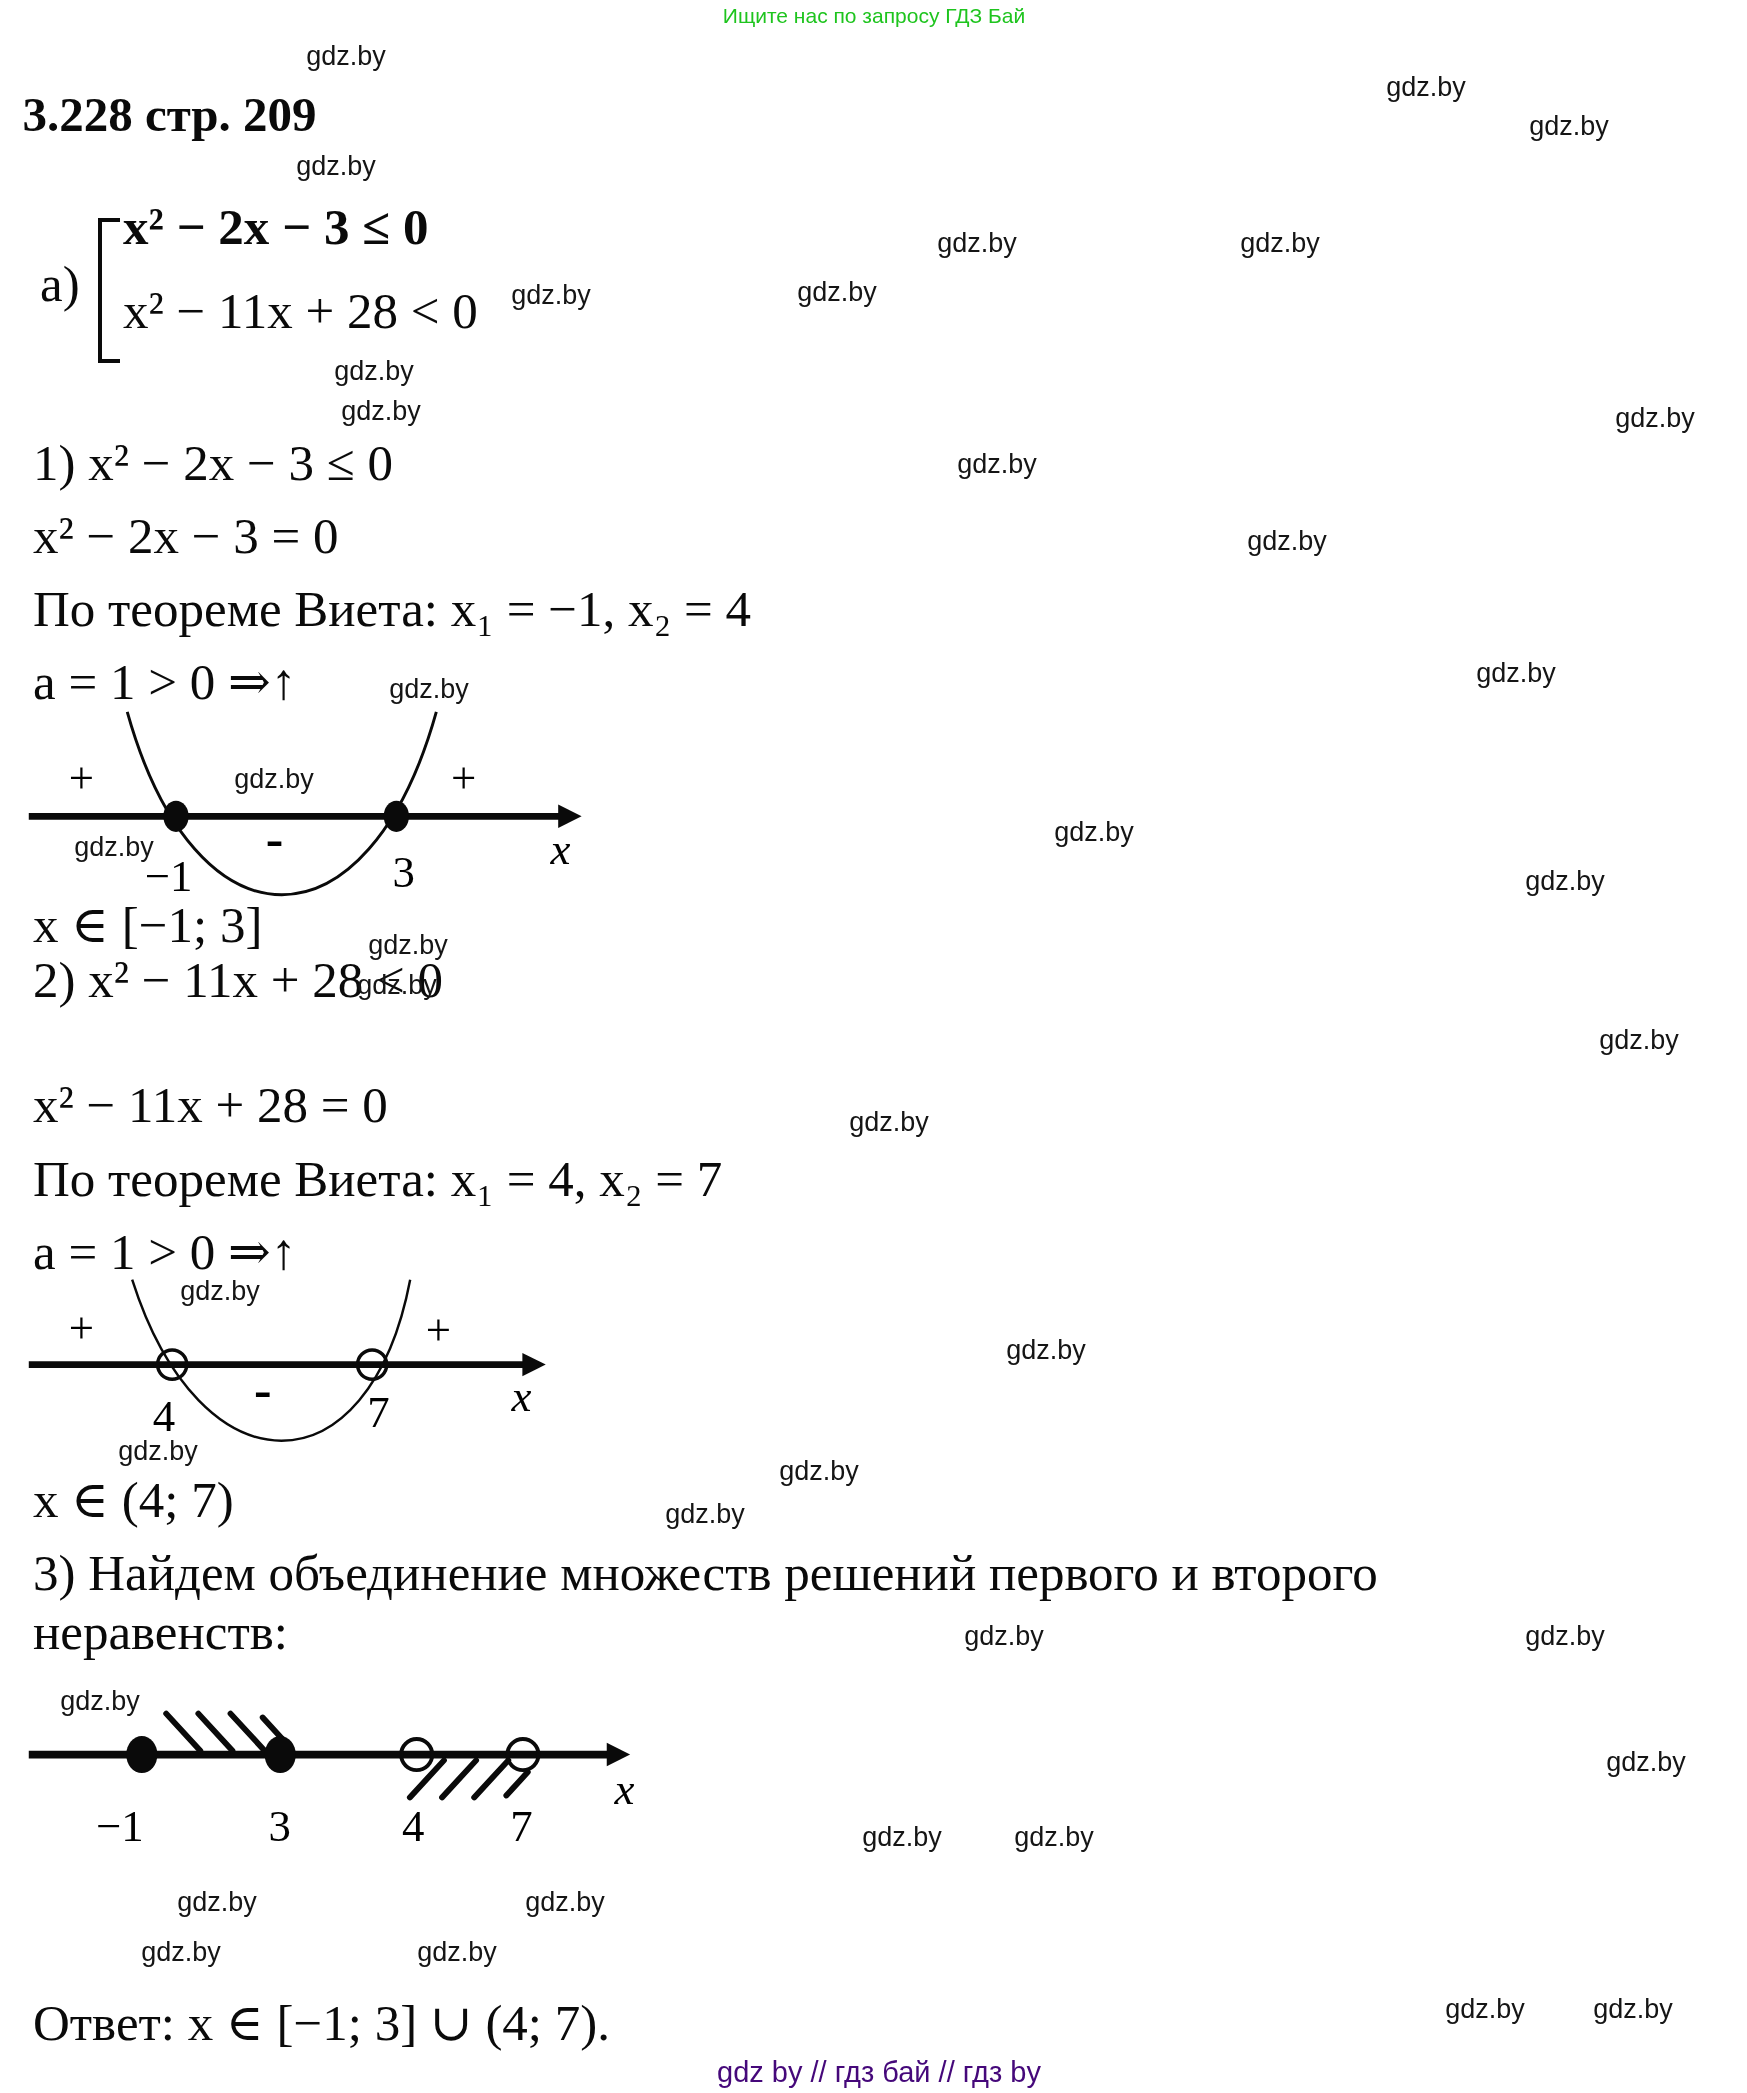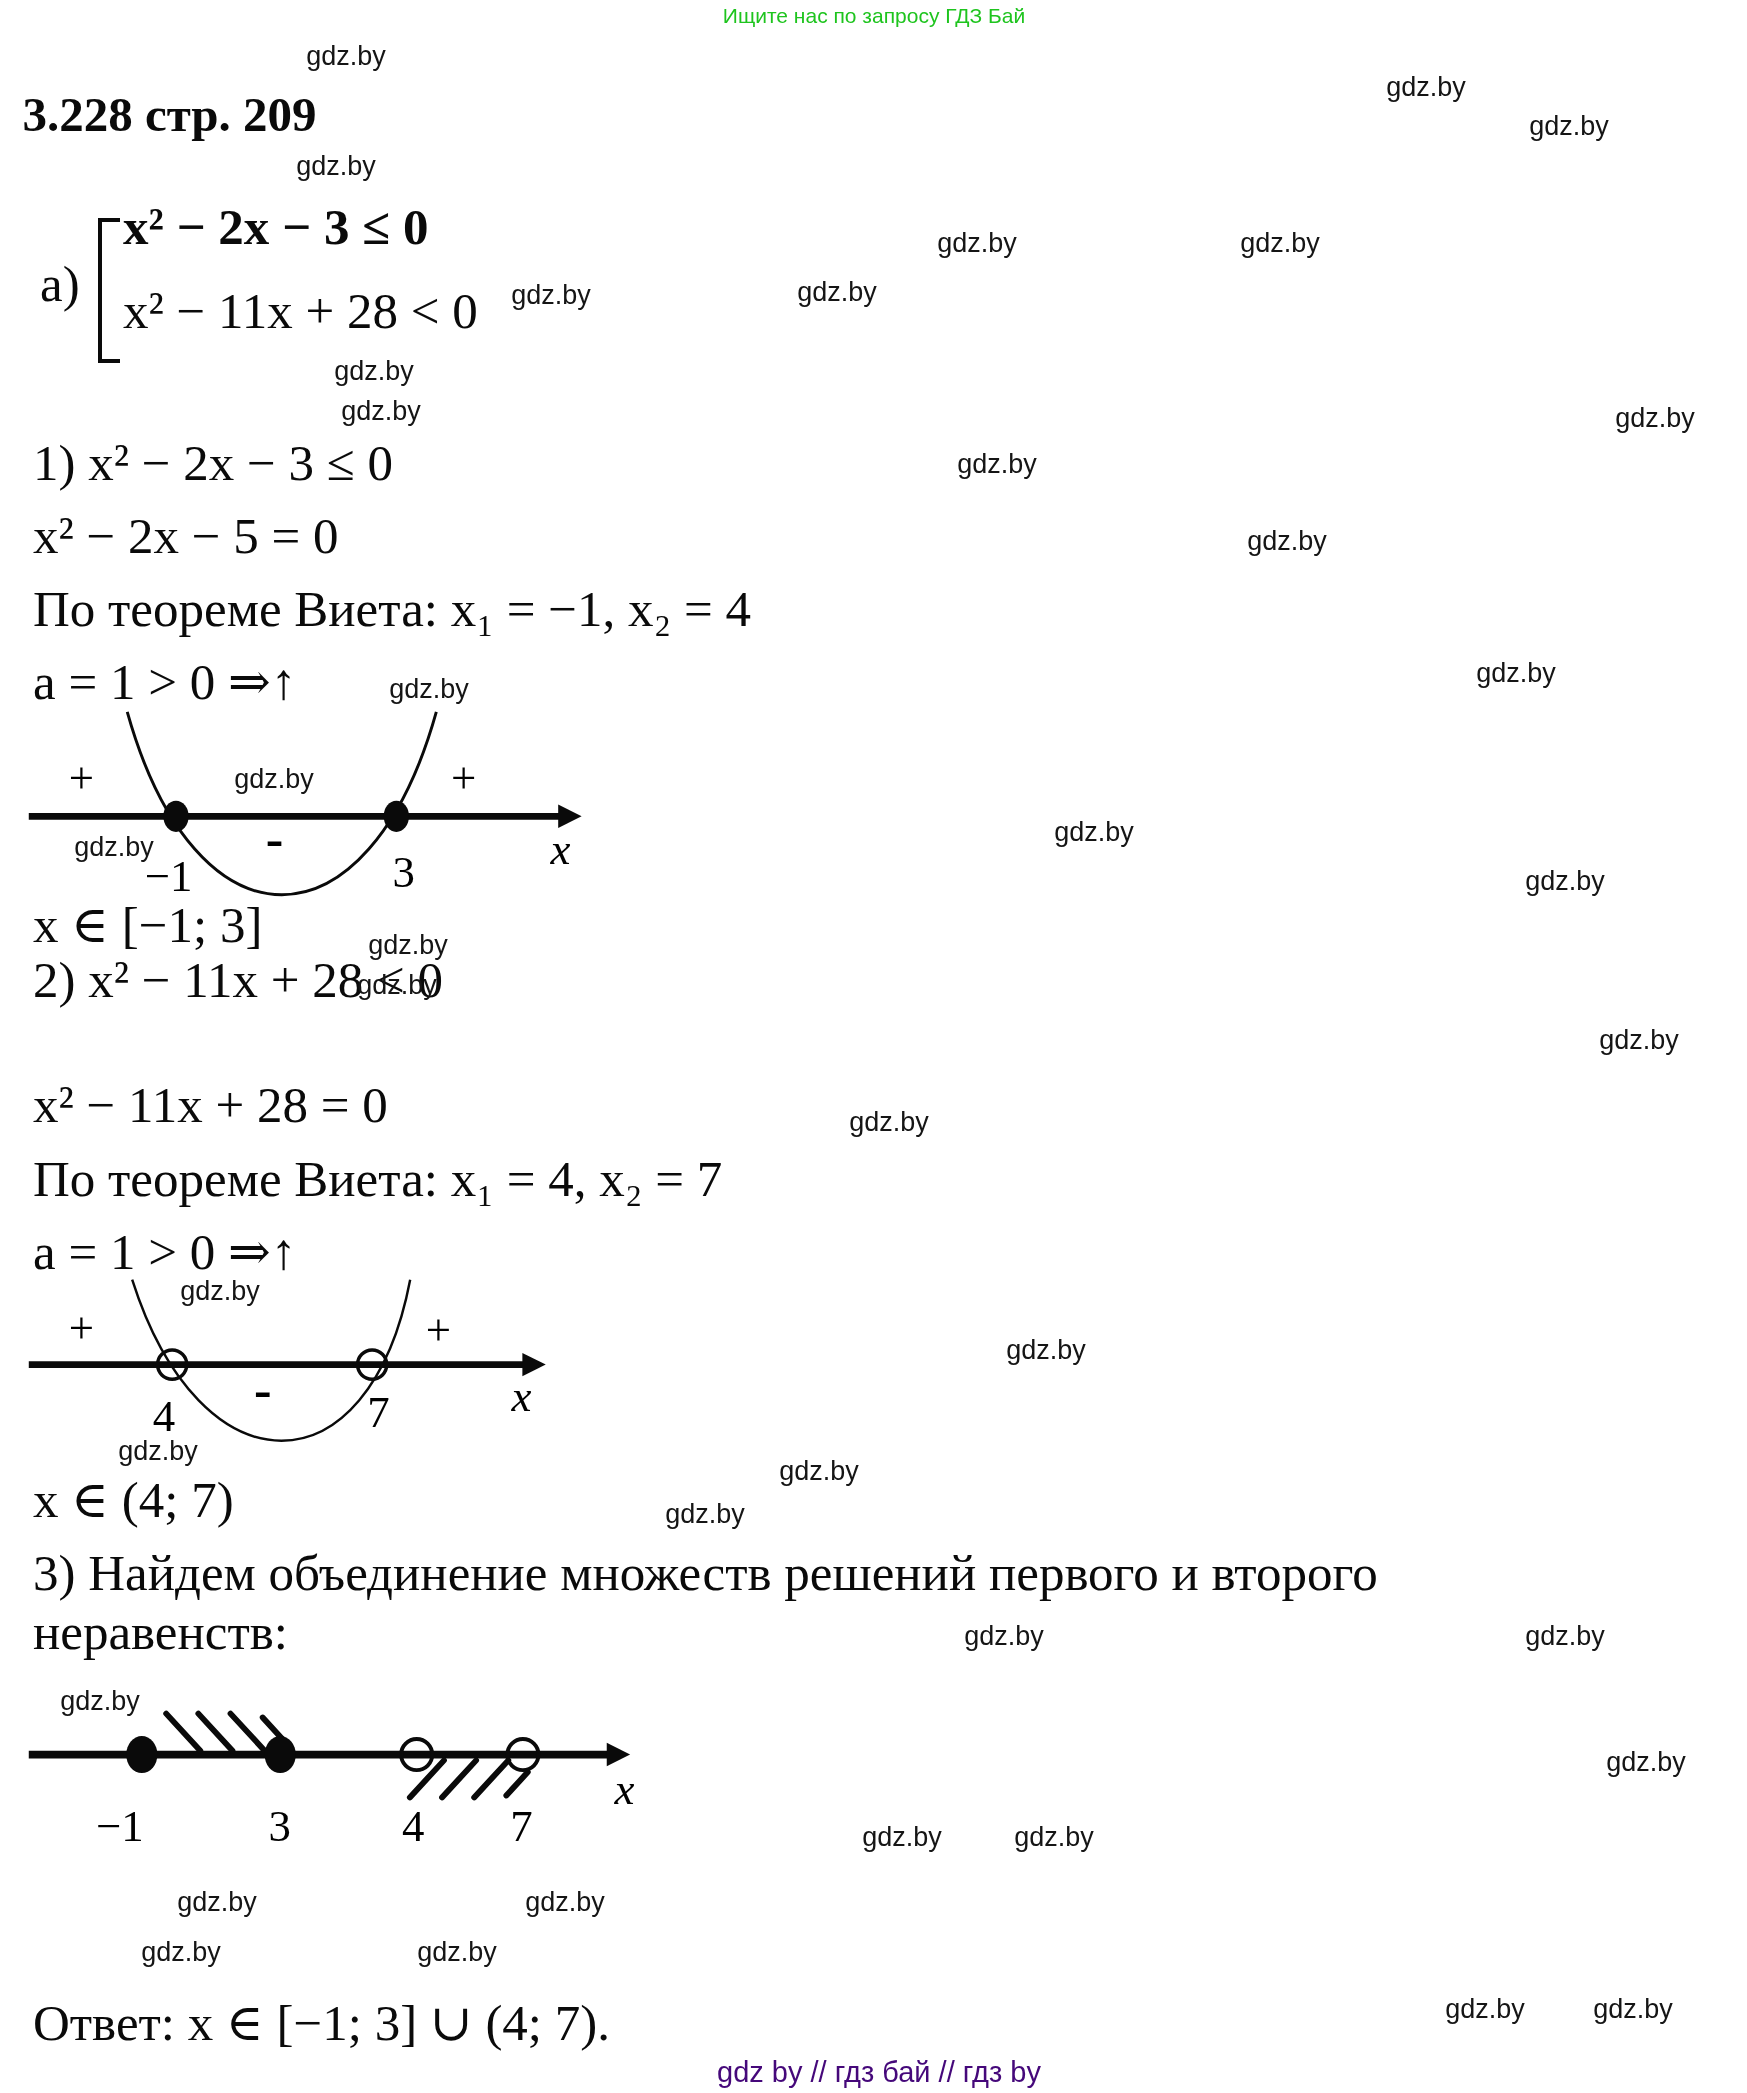--- a/index.html
+++ b/index.html
@@ -30,21 +30,21 @@
 <h1 class="abs title" style="left:22.4px;top:86px;">3.228 стр. 209</h1>
 
 <div>
   <span class="abs mline" style="left:40px;top:256px;">а)</span>
   <div class="abs sys-bracket"></div>
   <span class="abs mline" style="left:123px;top:199px;font-weight:bold;">x² − 2x − 3 ≤ 0</span>
   <span class="abs mline" style="left:123px;top:283px;">x² − 11x + 28 &lt; 0</span>
 </div>
 
 <span class="abs mline" style="left:33px;top:435px;">1) x² − 2x − 3 ≤ 0</span>
-<span class="abs mline" style="left:33px;top:508px;">x² − 2x − 5 = 0</span>
+<span class="abs mline" style="left:33px;top:508px;">x² − 2x − 3 = 0</span>
 <span class="abs mline" style="left:33px;top:581px;">По теореме Виета: x₁ = −1, x₂ = 4</span>
 <span class="abs mline" style="left:33px;top:654px;">a = 1 &gt; 0 ⇒↑</span>
 
 <svg style="left:19.5px;top:700px;" width="585" height="217" viewBox="0 0 600 222">
   <path d="M110,12 C180,262 357,262 427,12" fill="none" stroke="#0a0a0a" stroke-width="3"></path>
   <line x1="9" y1="119" x2="556" y2="119" stroke="#0a0a0a" stroke-width="7"></line>
   <polygon points="552,107 576,119 552,131" fill="#0a0a0a"></polygon>
   <ellipse cx="160" cy="119" rx="13" ry="16" fill="#0a0a0a"></ellipse>
   <ellipse cx="386" cy="119" rx="13" ry="16" fill="#0a0a0a"></ellipse>
   <text class="sign" x="50" y="95">+</text>

